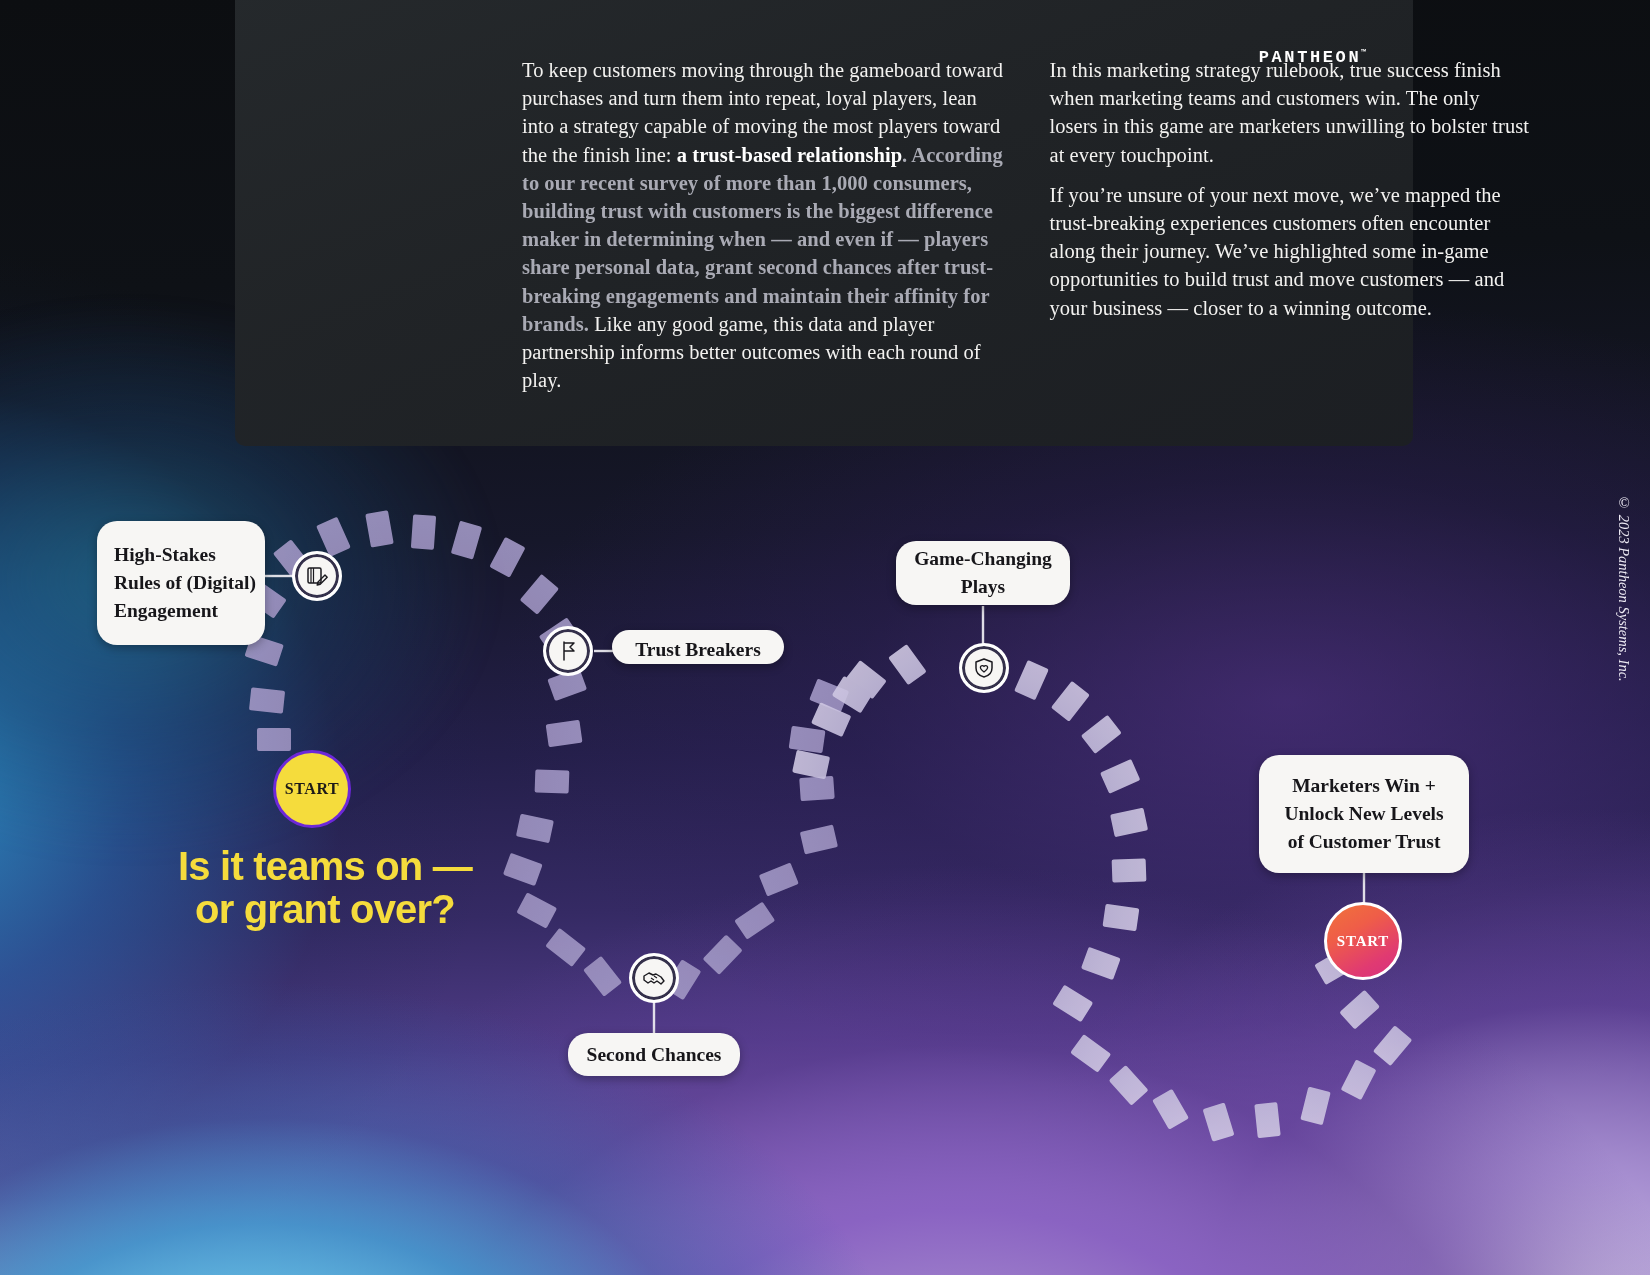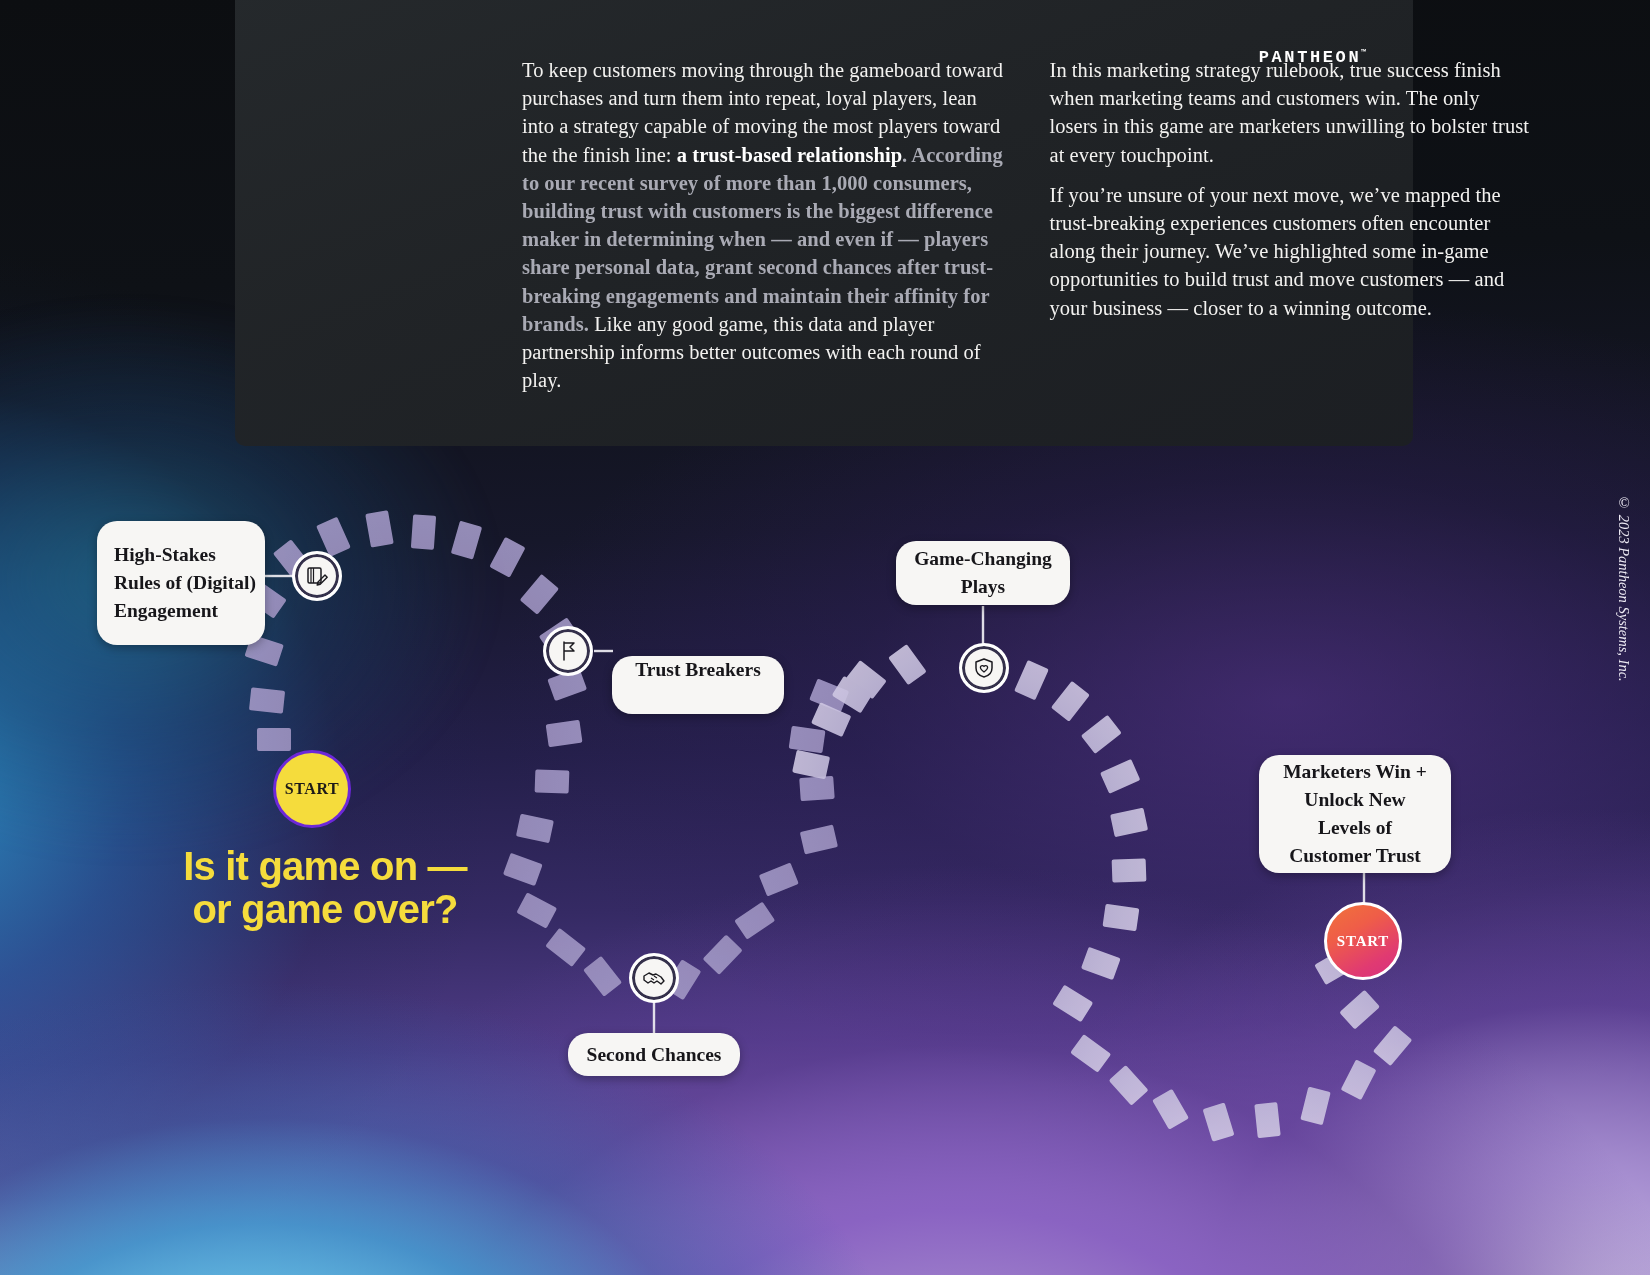--- a/index.html
+++ b/index.html
@@ -88,24 +88,24 @@
   }
 
   
   .card {
     position:absolute; background:#f7f6f4; border-radius:20px;
     box-shadow:0 3px 10px rgba(0,0,0,0.30);
     font-family:"Liberation Serif", serif; font-weight:bold;
     color:#17161a; line-height:1.43;
   }
   .card-hs   { left:97px;  top:521px;  width:168px; padding:20px 0 20px 17px; font-size:19.5px; }
-  .card-tb   { left:612px; top:656px;  width:172px; height:58px; display:flex; align-items:flex-start; justify-content:center; font-size:19.5px; }
+  .card-tb   { left:612px; top:630px;  width:172px; height:34px; display:flex; align-items:flex-end; justify-content:center; font-size:19.5px; }
   .card-gcp  { left:896px; top:541px;  width:174px; height:64px; display:flex; align-items:center; justify-content:center; text-align:center; font-size:19.5px; }
   .card-sc   { left:568px; top:1033px; width:172px; height:43px; display:flex; align-items:center; justify-content:center; font-size:19.5px; }
-  .card-mw   { left:1259px;top:755px;  width:192px; height:118px; display:flex; align-items:center; justify-content:flex-end; text-align:center; font-size:19.5px; padding:0 20px; }
+  .card-mw   { left:1259px;top:755px;  width:210px; height:118px; display:flex; align-items:center; justify-content:flex-end; text-align:center; font-size:19.5px; padding:0 20px; }
 
   .headline {
     position:absolute; left:160px; top:845px; width:330px;
     font-family:"Liberation Sans", sans-serif; font-weight:bold;
     font-size:40px; line-height:43px; color:#f5dc3c;
     text-align:center; letter-spacing:-0.8px;
   }
   .copyright-wrap { position:absolute; right:18px; top:495px; height:240px; }
   .cr-text {
     font-family:"Liberation Serif", serif; font-style:italic;
@@ -218,22 +218,22 @@
         <line x1="654" y1="1002" x2="654" y2="1034"></line>
         <line x1="1364" y1="872" x2="1364" y2="903"></line>
       </g>
     </svg>
 
     <div class="start-node">
       <span>START</span>
     </div>
 
     <div class="headline">
-      <div>Is it game on —</div>
-      <div>or game over?</div>
+      <div>Is it teams on —</div>
+      <div>or grant over?</div>
     </div>
 
     <div class="card card-hs">
       <span>High-Stakes Rules of (Digital) Engagement</span>
     </div>
     <div class="node" style="left:292px; top:551px; width:50px; height:50px;">
       <svg width="26" height="26" viewBox="0 0 26 26">
         <rect x="4" y="5" width="13" height="15" rx="1.5" fill="none" stroke="#1b1a1f" stroke-width="1.5"></rect>
         <path d="M7 5 v15 M9.5 5 v15" stroke="#1b1a1f" stroke-width="1.2" fill="none"></path>
         <path d="M14 19 l7-7 2.2 2.2 -7 7 -3 0.8 0.8-3z" fill="none" stroke="#1b1a1f" stroke-width="1.4" stroke-linejoin="round"></path>

